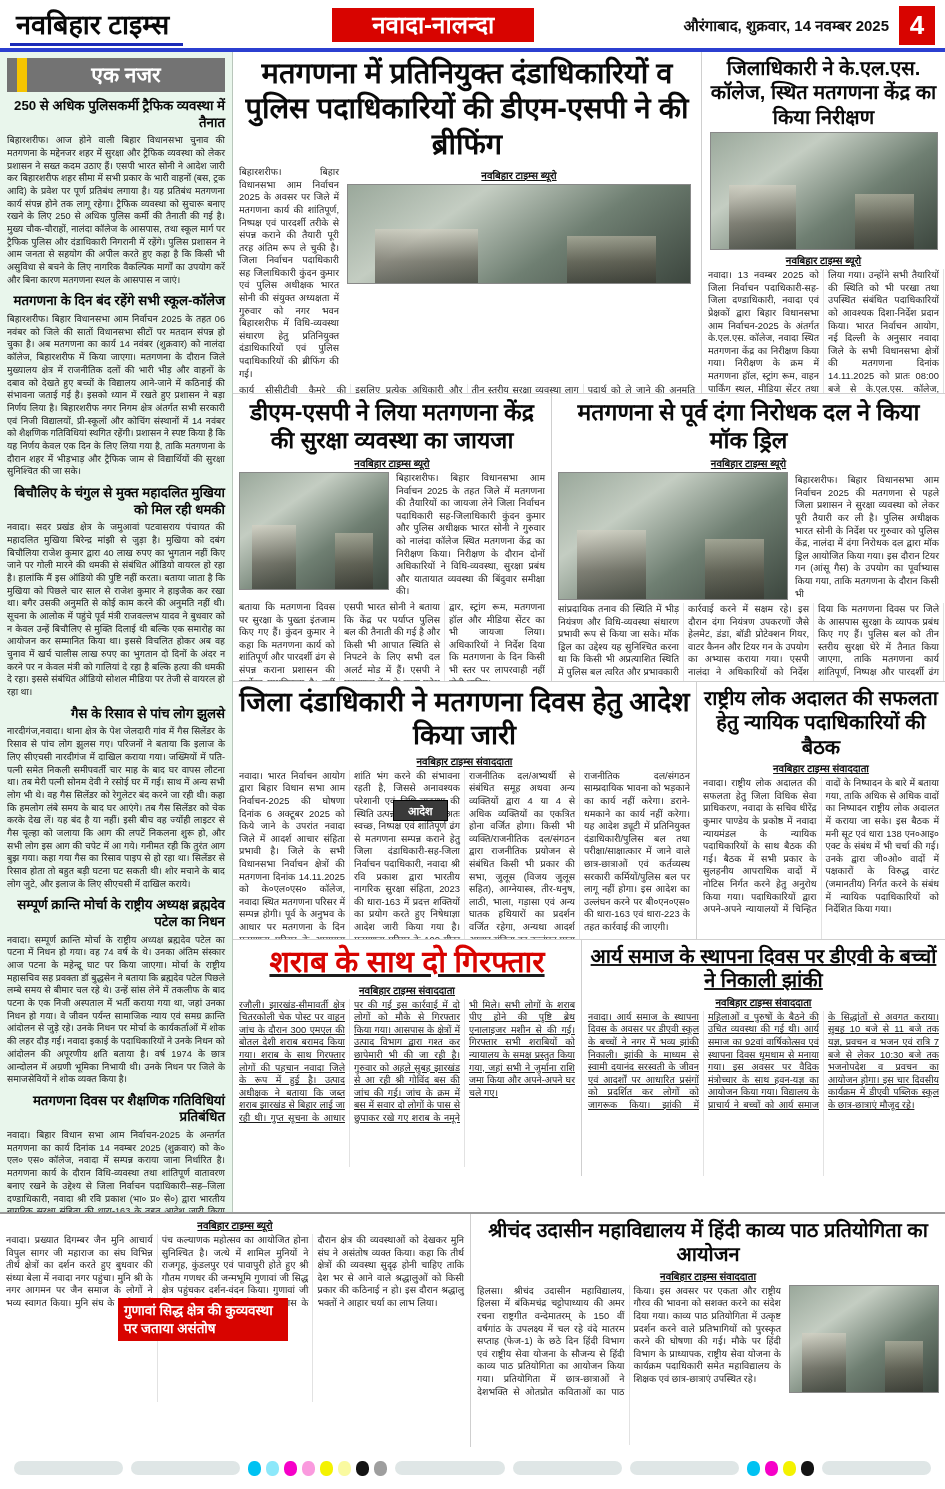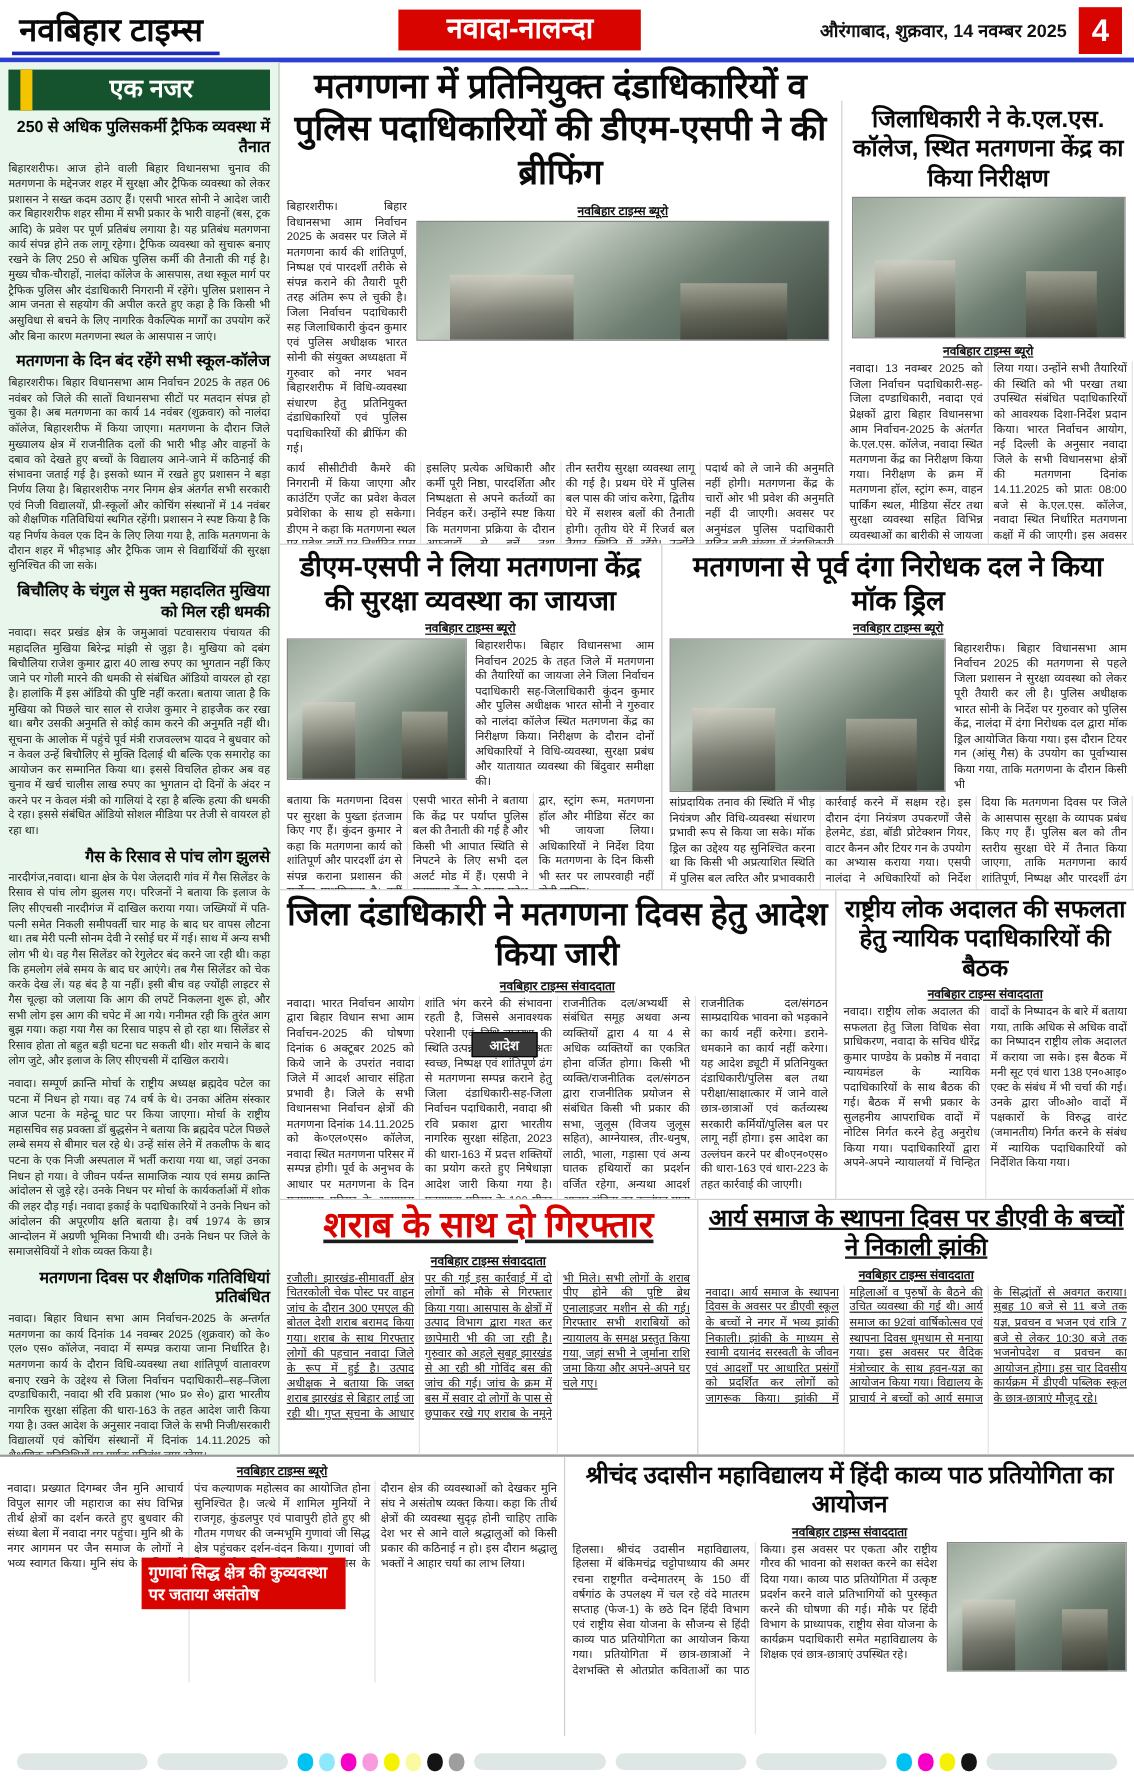--- a/index.html
+++ b/index.html
@@ -32,21 +32,21 @@
   .h-xl { font-size:29px; }
   .h-lg { font-size:23px; }
   .h-md { font-size:20px; }
   .h-red { color:#d80400; font-size:30px; }
   .byline { font-size:10px; font-weight:bold; text-align:center;
     text-decoration:underline; margin:2px 0; color:#111; }
   .body-text { font-size:9.4px; line-height:1.34; text-align:justify;
     column-gap:9px; column-rule:1px solid #e2e2e2; color:#222; }
   .c1{column-count:1} .c2{column-count:2} .c3{column-count:3} .c4{column-count:4}
   
-  .eyecatch { display:flex; background:#14532d; margin:2px 0 6px 0; height:34px; align-items:stretch; }
+  .eyecatch { display:flex; background:#737373; margin:2px 0 6px 0; height:34px; align-items:stretch; }
   .eyecatch .ystripe { width:10px; background:#f5c400; margin-left:10px; }
   .eyecatch .label { flex:1; color:#fff; font-size:21px; font-weight:bold;
     text-align:center; line-height:34px; }
   .brief { margin-bottom:7px; }
   .brief-h { font-size:13.3px; font-weight:bold; text-align:right; color:#0a0a0a;
     line-height:1.25; margin:2px 0 3px 0; }
   .brief-b { font-size:9.2px; line-height:1.38; text-align:justify; color:#222; }
   
   .photo { background:linear-gradient(145deg,#9aa89b 0%,#c4cdc2 30%,#6f7f72 62%,#3c463e 100%);
     border:1px solid #888; position:relative; flex-shrink:0; }
@@ -99,43 +99,44 @@
     </div>
     <div class="brief">
       <div class="brief-h">बिचौलिए के चंगुल से मुक्त महादलित मुखिया को मिल रही धमकी</div>
       <div class="brief-b">नवादा। सदर प्रखंड क्षेत्र के जमुआवां पटवासराय पंचायत की महादलित मुखिया बिरेन्द्र मांझी से जुड़ा है। मुखिया को दबंग बिचौलिया राजेश कुमार द्वारा 40 लाख रुपए का भुगतान नहीं किए जाने पर गोली मारने की धमकी से संबंधित ऑडियो वायरल हो रहा है। हालांकि मैं इस ऑडियो की पुष्टि नहीं करता। बताया जाता है कि मुखिया को पिछले चार साल से राजेश कुमार ने हाइजैक कर रखा था। बगैर उसकी अनुमति से कोई काम करने की अनुमति नहीं थी। सूचना के आलोक में पहुंचे पूर्व मंत्री राजवल्लभ यादव ने बुधवार को न केवल उन्हें बिचौलिए से मुक्ति दिलाई थी बल्कि एक समारोह का आयोजन कर सम्मानित किया था। इससे विचलित होकर अब वह चुनाव में खर्च चालीस लाख रुपए का भुगतान दो दिनों के अंदर न करने पर न केवल मंत्री को गालियां दे रहा है बल्कि हत्या की धमकी दे रहा। इससे संबंधित ऑडियो सोशल मीडिया पर तेजी से वायरल हो रहा था।</div>
     </div>
     <div class="brief">
       <div class="brief-h">गैस के रिसाव से पांच लोग झुलसे</div>
       <div class="brief-b">नारदीगंज,नवादा। थाना क्षेत्र के पेश जेलदारी गांव में गैस सिलेंडर के रिसाव से पांच लोग झुलस गए। परिजनों ने बताया कि इलाज के लिए सीएचसी नारदीगंज में दाखिल कराया गया। जख्मियों में पति-पत्नी समेत निकली समीपवर्ती चार माह के बाद घर वापस लौटना था। तब मेरी पत्नी सोनम देवी ने रसोई घर में गई। साथ में अन्य सभी लोग भी थे। वह गैस सिलेंडर को रेगुलेटर बंद करने जा रही थी। कहा कि हमलोग लंबे समय के बाद घर आएंगे। तब गैस सिलेंडर को चेक करके देख लें। यह बंद है या नहीं। इसी बीच वह ज्योंही लाइटर से गैस चूल्हा को जलाया कि आग की लपटें निकलना शुरू हो, और सभी लोग इस आग की चपेट में आ गये। गनीमत रही कि तुरंत आग बुझ गया। कहा गया गैस का रिसाव पाइप से हो रहा था। सिलेंडर से रिसाव होता तो बहुत बड़ी घटना घट सकती थी। शोर मचाने के बाद लोग जुटे, और इलाज के लिए सीएचसी में दाखिल कराये।</div>
     </div>
     <div class="brief">
+      <div class="brief-h">सम्पूर्ण क्रान्ति मोर्चा के राष्ट्रीय अध्यक्ष ब्रह्मदेव पटेल का निधन</div>
       <div class="brief-b">नवादा। सम्पूर्ण क्रान्ति मोर्चा के राष्ट्रीय अध्यक्ष ब्रह्मदेव पटेल का पटना में निधन हो गया। वह 74 वर्ष के थे। उनका अंतिम संस्कार आज पटना के महेन्द्रू घाट पर किया जाएगा। मोर्चा के राष्ट्रीय महासचिव सह प्रवक्ता डॉ बुद्धसेन ने बताया कि ब्रह्मदेव पटेल पिछले लम्बे समय से बीमार चल रहे थे। उन्हें सांस लेने में तकलीफ के बाद पटना के एक निजी अस्पताल में भर्ती कराया गया था, जहां उनका निधन हो गया। वे जीवन पर्यन्त सामाजिक न्याय एवं समग्र क्रान्ति आंदोलन से जुड़े रहे। उनके निधन पर मोर्चा के कार्यकर्ताओं में शोक की लहर दौड़ गई। नवादा इकाई के पदाधिकारियों ने उनके निधन को आंदोलन की अपूरणीय क्षति बताया है। वर्ष 1974 के छात्र आन्दोलन में अग्रणी भूमिका निभायी थी। उनके निधन पर जिले के समाजसेवियों ने शोक व्यक्त किया है।</div>
     </div>
     <div class="brief">
       <div class="brief-h">मतगणना दिवस पर शैक्षणिक गतिविधियां प्रतिबंधित</div>
       <div class="brief-b">नवादा। बिहार विधान सभा आम निर्वाचन-2025 के अन्तर्गत मतगणना का कार्य दिनांक 14 नवम्बर 2025 (शुक्रवार) को के० एल० एस० कॉलेज, नवादा में सम्पन्न कराया जाना निर्धारित है। मतगणना कार्य के दौरान विधि-व्यवस्था तथा शांतिपूर्ण वातावरण बनाए रखने के उद्देश्य से जिला निर्वाचन पदाधिकारी–सह–जिला दण्डाधिकारी, नवादा श्री रवि प्रकाश (भा० प्र० से०) द्वारा भारतीय नागरिक सुरक्षा संहिता की धारा-163 के तहत आदेश जारी किया गया है। उक्त आदेश के अनुसार नवादा जिले के सभी निजी/सरकारी विद्यालयों एवं कोचिंग संस्थानों में दिनांक 14.11.2025 को शैक्षणिक गतिविधियों पर पूर्णतः प्रतिबंध लागू रहेगा।</div>
     </div>
   </div>
 
   <div class="main">
 
-    <div class="band" style="height:402px;">
+    <div class="band" style="height:342px;">
       <div class="cell" style="width:468px;">
         <div class="headline h-xl">मतगणना में प्रतिनियुक्त दंडाधिकारियों व पुलिस पदाधिकारियों की डीएम-एसपी ने की ब्रीफिंग</div>
         <div style="display:flex; gap:8px; margin-top:4px;">
           <div class="body-text c1" style="width:100px;">बिहारशरीफ। बिहार विधानसभा आम निर्वाचन 2025 के अवसर पर जिले में मतगणना कार्य की शांतिपूर्ण, निष्पक्ष एवं पारदर्शी तरीके से संपन्न कराने की तैयारी पूरी तरह अंतिम रूप ले चुकी है। जिला निर्वाचन पदाधिकारी सह जिलाधिकारी कुंदन कुमार एवं पुलिस अधीक्षक भारत सोनी की संयुक्त अध्यक्षता में गुरुवार को नगर भवन बिहारशरीफ में विधि-व्यवस्था संधारण हेतु प्रतिनियुक्त दंडाधिकारियों एवं पुलिस पदाधिकारियों की ब्रीफिंग की गई।</div>
           <div>
             <div class="byline">नवबिहार टाइम्स ब्यूरो</div>
             <div class="photo" style="width:344px; height:100px;"></div>
           </div>
         </div>
         <div class="body-text c4" style="height:148px; margin-top:4px;">कार्य सीसीटीवी कैमरे की निगरानी में किया जाएगा और काउंटिंग एजेंट का प्रवेश केवल प्रवेशिका के साथ हो सकेगा। डीएम ने कहा कि मतगणना स्थल पर प्रवेश द्वारों पर निर्धारित पास से ही प्रवेश अनिवार्य होगा। हॉल में प्रवेश से पूर्व सभी कर्मियों की जांच एवं इलेक्ट्रॉनिक उपकरणों की तलाशी अनिवार्य होगी। इसलिए प्रत्येक अधिकारी और कर्मी पूरी निष्ठा, पारदर्शिता और निष्पक्षता से अपने कर्तव्यों का निर्वहन करें। उन्होंने स्पष्ट किया कि मतगणना प्रक्रिया के दौरान अफवाहों से बचें तथा अनुशासनहीनता करने वालों पर सख्त कार्रवाई की जाएगी। पुलिस अधीक्षक भारत सोनी ने बताया कि मतगणना दिवस पर तीन स्तरीय सुरक्षा व्यवस्था लागू की गई है। प्रथम घेरे में पुलिस बल पास की जांच करेगा, द्वितीय घेरे में सशस्त्र बलों की तैनाती होगी। तृतीय घेरे में रिजर्व बल तैयार स्थिति में रहेंगे। उन्होंने कहा कि मतगणना केंद्र में मोबाइल फोन, सिगरेट, माचिस, चाकू, ब्लेड, हथियार, शीशी, लेक्चर या किसी भी ज्वलनशील पदार्थ को ले जाने की अनुमति नहीं होगी। मतगणना केंद्र के चारों ओर भी प्रवेश की अनुमति नहीं दी जाएगी। अवसर पर अनुमंडल पुलिस पदाधिकारी सहित बड़ी संख्या में दंडाधिकारी एवं पुलिस पदाधिकारी उपस्थित रहे।</div>
       </div>
-      <div class="cell vsep" style="width:244px;margin-top:32px;">
+      <div class="cell vsep" style="width:244px;">
         <div class="headline h-md">जिलाधिकारी ने के.एल.एस. कॉलेज, स्थित मतगणना केंद्र का किया निरीक्षण</div>
         <div class="photo" style="width:228px; height:118px; margin:3px auto;"></div>
         <div class="byline">नवबिहार टाइम्स ब्यूरो</div>
         <div class="body-text c2" style="height:158px;">नवादा। 13 नवम्बर 2025 को जिला निर्वाचन पदाधिकारी-सह-जिला दण्डाधिकारी, नवादा एवं प्रेक्षकों द्वारा बिहार विधानसभा आम निर्वाचन-2025 के अंतर्गत के.एल.एस. कॉलेज, नवादा स्थित मतगणना केंद्र का निरीक्षण किया गया। निरीक्षण के क्रम में मतगणना हॉल, स्ट्रांग रूम, वाहन पार्किंग स्थल, मीडिया सेंटर तथा सुरक्षा व्यवस्था सहित विभिन्न व्यवस्थाओं का बारीकी से जायजा लिया गया। उन्होंने सभी तैयारियों की स्थिति को भी परखा तथा उपस्थित संबंधित पदाधिकारियों को आवश्यक दिशा-निर्देश प्रदान किया। भारत निर्वाचन आयोग, नई दिल्ली के अनुसार नवादा जिले के सभी विधानसभा क्षेत्रों की मतगणना दिनांक 14.11.2025 को प्रातः 08:00 बजे से के.एल.एस. कॉलेज, नवादा स्थित निर्धारित मतगणना कक्षों में की जाएगी। इस अवसर पर उप विकास आयुक्त, अपर समाहर्ता, नवादा डॉ. अखिलेश कुमार सहित कई वरीय पदाधिकारी उपस्थित रहे।</div>
       </div>
     </div>
 
     <div class="band" style="height:288px;">
       <div class="cell" style="width:318px;">
         <div class="headline h-lg">डीएम-एसपी ने लिया मतगणना केंद्र की सुरक्षा व्यवस्था का जायजा</div>

